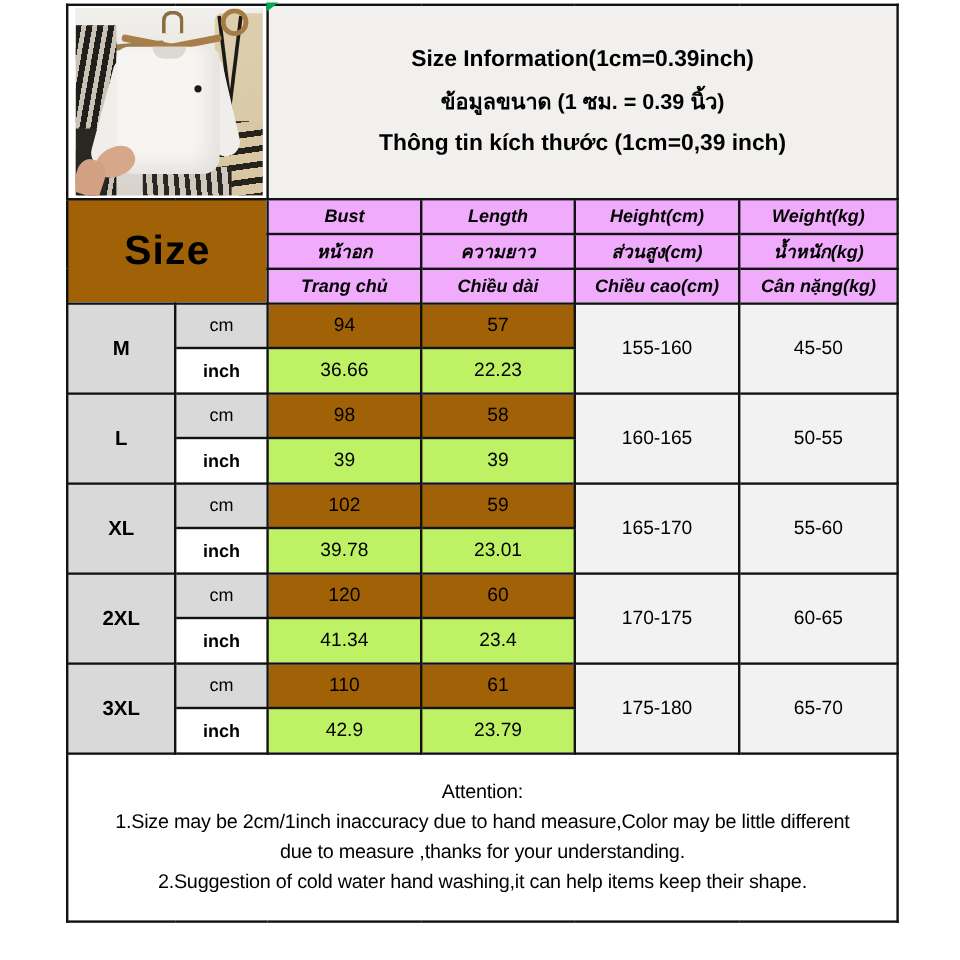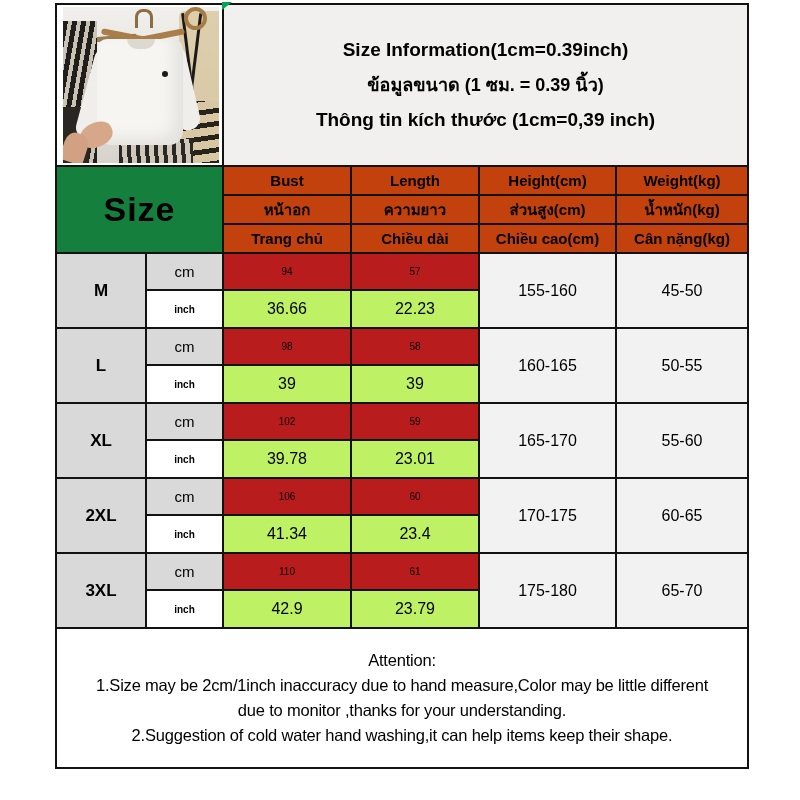--- a/index.html
+++ b/index.html
@@ -8,28 +8,28 @@
   table.grid{border-collapse:collapse;table-layout:fixed;width:692px;}
   table.grid td{border:2px solid #121212;padding:0;text-align:center;vertical-align:middle;overflow:hidden;}
 
   
   td.photo-cell{background:#ffffff;height:160px;}
   td.title-cell{background:#f1f0ee;}
   .title-cell .t-en,.title-cell .t-vi{font-size:19px;font-weight:bold;line-height:36px;}
   .title-cell .t-th{font-size:18px;font-weight:bold;line-height:34px;}
 
   
-  td.hdr{background:#c2410c;font-weight:bold;font-size:15px;height:27px;}
-  td.size-hdr{background:#15803d;font-weight:bold;font-size:34px;letter-spacing:1px;}
+  td.hdr{background:#f0abfc;font-weight:bold;font-size:15px;height:27px;font-style:italic;}
+  td.size-hdr{background:#a16207;font-weight:bold;font-size:34px;letter-spacing:1px;}
 
   
   td.size-lbl{background:#d9d9d9;font-weight:bold;font-size:17px;}
   td.unit-cm{background:#d9d9d9;font-weight:normal;font-size:15px;height:35px;}
-  td.unit-in{background:#ffffff;font-weight:bold;font-size:10px;height:36px;margin-top:32px;}
-  td.val-cm{background:#b91c1c;font-size:10px;}
+  td.unit-in{background:#ffffff;font-weight:bold;font-size:15px;height:36px;margin-top:32px;}
+  td.val-cm{background:#a16207;font-size:16px;}
   td.val-in{background:#bef264;font-size:16px;}
   td.val-merged{background:#f2f2f2;font-size:16px;}
 
   
   td.attention{background:#ffffff;height:138px;vertical-align:top;text-align:left;padding:4px 6px;margin-top:40px;}
   .attention .att-line{font-size:16.5px;line-height:25px;letter-spacing:-0.2px;}
 
   
   .green-flag{position:absolute;left:167px;top:-1px;width:0;height:0;
     border-top:8px solid #00a651;border-right:10px solid transparent;}
@@ -166,21 +166,21 @@
     </tr>
     <tr>
       <td class="unit-in">inch</td>
       <td class="val-in">39.78</td>
       <td class="val-in">23.01</td>
     </tr>
 
     <tr>
       <td class="size-lbl" rowspan="2">2XL</td>
       <td class="unit-cm">cm</td>
-      <td class="val-cm">106</td>
+      <td class="val-cm">120</td>
       <td class="val-cm">60</td>
       <td class="val-merged" rowspan="2">170-175</td>
       <td class="val-merged" rowspan="2">60-65</td>
     </tr>
     <tr>
       <td class="unit-in">inch</td>
       <td class="val-in">41.34</td>
       <td class="val-in">23.4</td>
     </tr>
 
@@ -195,21 +195,21 @@
     <tr>
       <td class="unit-in">inch</td>
       <td class="val-in">42.9</td>
       <td class="val-in">23.79</td>
     </tr>
 
     <tr>
       <td class="attention" colspan="6">
         <div class="att-line">Attention:</div>
         <div class="att-line">1.Size may be 2cm/1inch inaccuracy due to hand measure,Color may be little different</div>
-        <div class="att-line">due to monitor ,thanks for your understanding.</div>
+        <div class="att-line">due to measure ,thanks for your understanding.</div>
         <div class="att-line">2.Suggestion of cold water hand washing,it can help items keep their shape.</div>
       </td>
     </tr>
   </tbody>
     </table>
 
   <div class="green-flag"></div>
 </div>
 
 </body></html>

